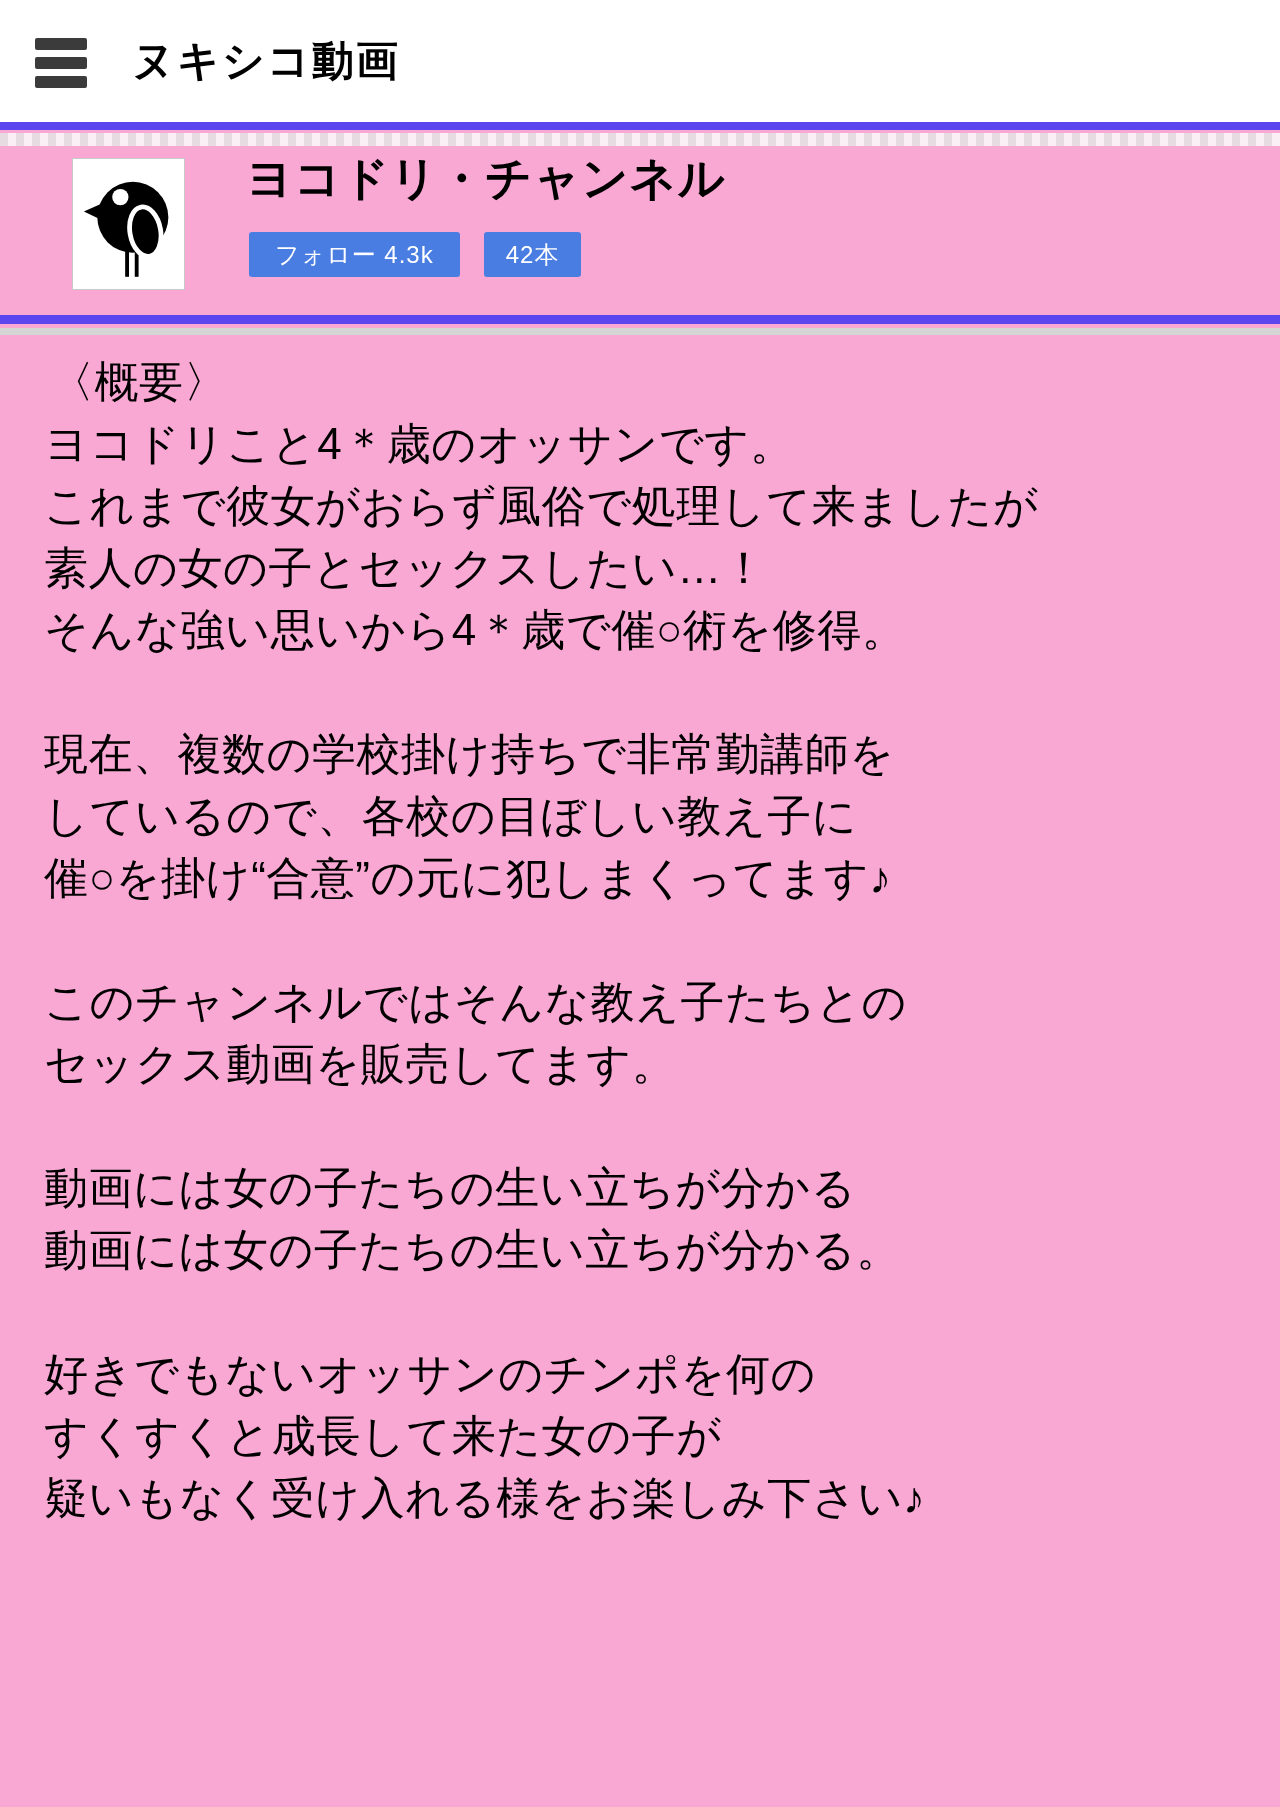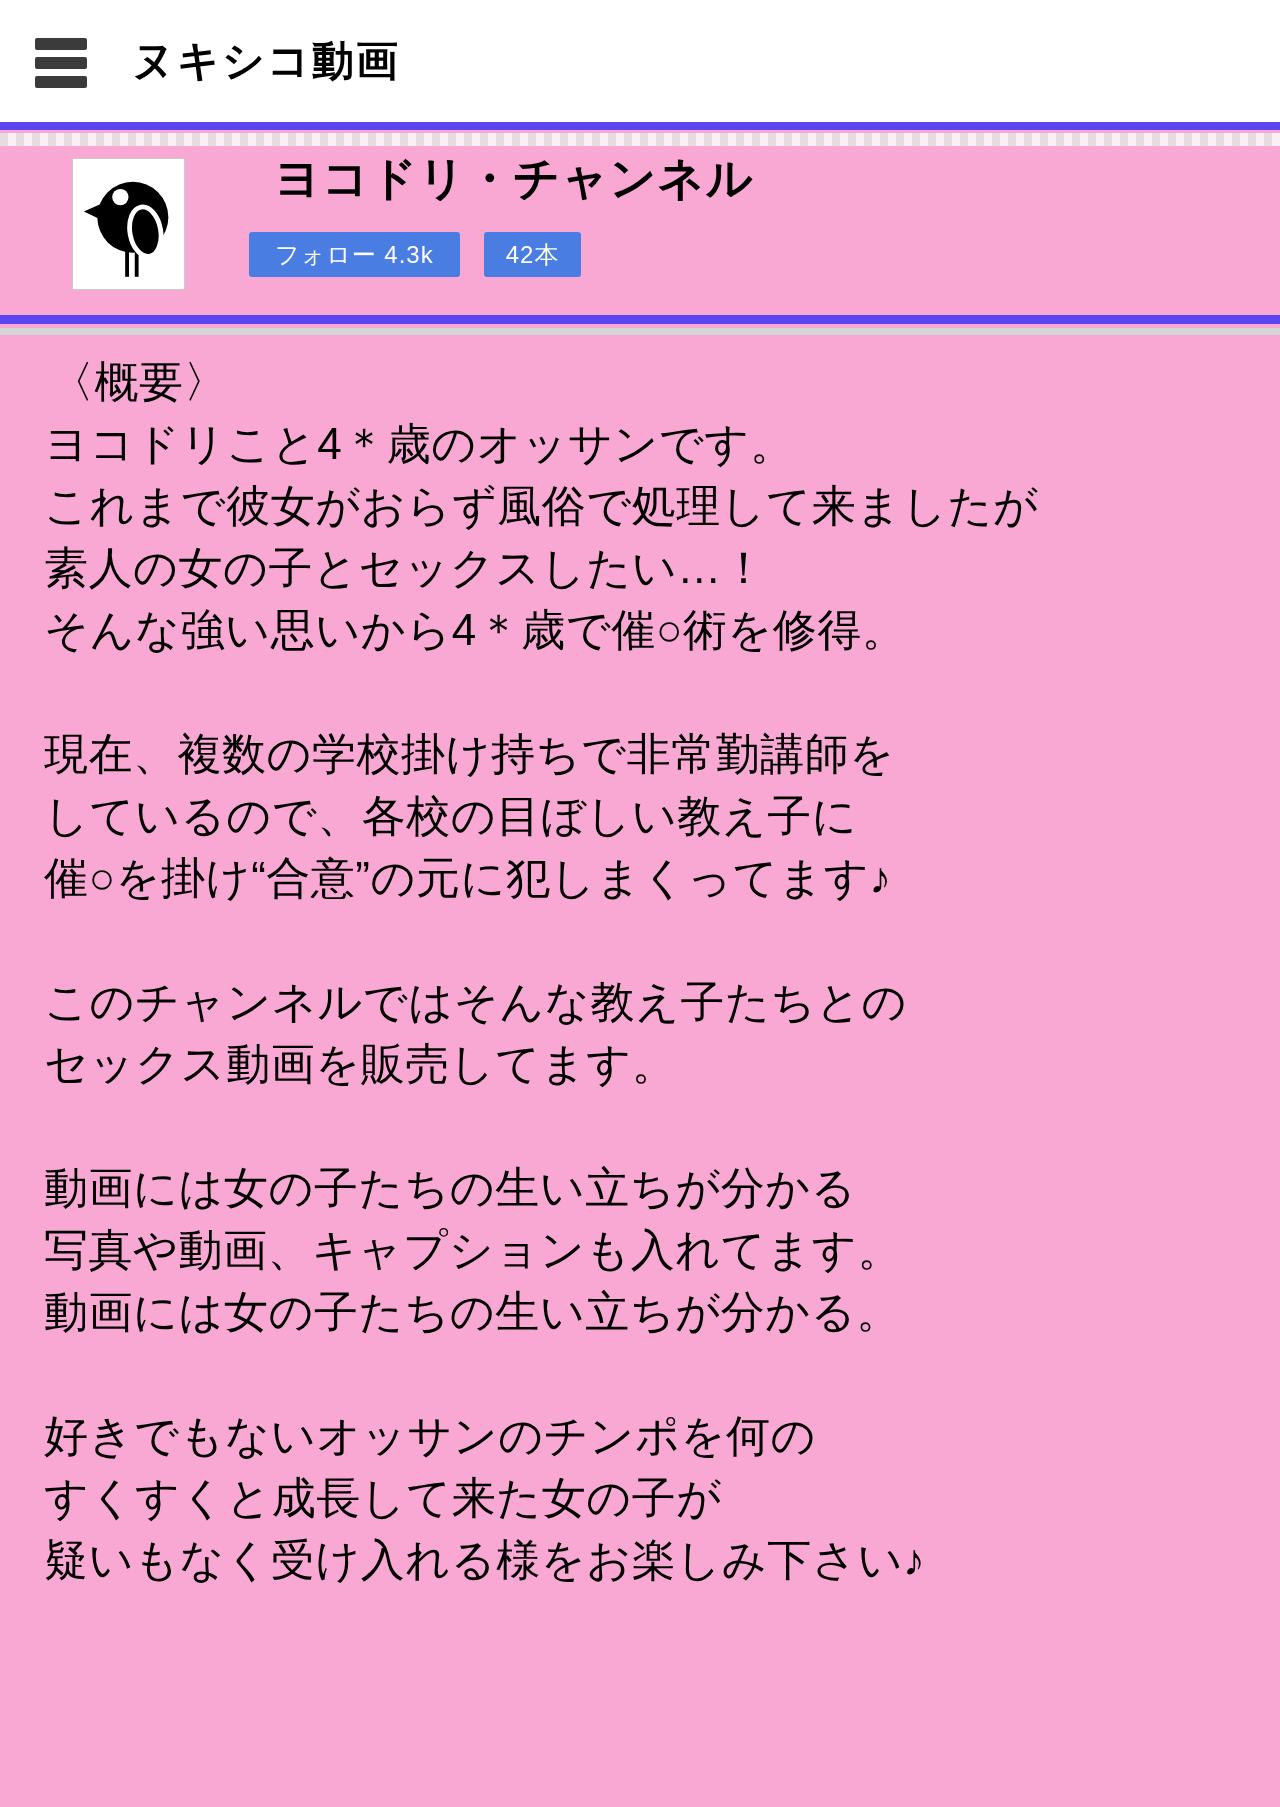--- a/index.html
+++ b/index.html
@@ -45,21 +45,21 @@
   
   .avatar-box {
     position: absolute; left: 72px; top: 158px; width: 113px; height: 132px;
     background: #fff; border: 1px solid #c9c9c9; cursor: pointer;
     display: flex; align-items: center; justify-content: center;
   }
   .avatar-box svg { width: 96px; height: 116px; display: block; }
   .channel-name {
     position: absolute; left: 246px; top: 150px;
     font-size: 46px; font-weight: 700; letter-spacing: 1px; color: #000;
-    line-height: 56px; white-space: nowrap; margin-left: 28px;
+    line-height: 56px; white-space: nowrap;
   }
   .badge-row { position: absolute; left: 249px; top: 232px; display: flex; gap: 24px; }
   .badge {
     display: inline-flex; align-items: center; justify-content: center;
     height: 45px; background: #4a7de2; color: #fff;
     font-size: 24px; letter-spacing: 1px; border-radius: 3px;
     padding: 0 26px; white-space: nowrap; border: none;
   }
   .badge.clickable { cursor: pointer; }
   .badge.count { padding: 0 22px; }
@@ -120,21 +120,20 @@
       <div class="desc-line">そんな強い思いから4＊歳で催○術を修得。</div>
       <div class="desc-line blank"></div>
       <div class="desc-line">現在、複数の学校掛け持ちで非常勤講師を</div>
       <div class="desc-line">しているので、各校の目ぼしい教え子に</div>
       <div class="desc-line">催○を掛け“合意”の元に犯しまくってます♪</div>
       <div class="desc-line blank"></div>
       <div class="desc-line">このチャンネルではそんな教え子たちとの</div>
       <div class="desc-line">セックス動画を販売してます。</div>
       <div class="desc-line blank"></div>
       <div class="desc-line">動画には女の子たちの生い立ちが分かる</div>
-      <div class="desc-line">写真や動画、キャプションも入れてます。</div>
       <div class="desc-line">動画には女の子たちの生い立ちが分かる。</div>
       <div class="desc-line blank"></div>
       <div class="desc-line">好きでもないオッサンのチンポを何の</div>
       <div class="desc-line">すくすくと成長して来た女の子が</div>
       <div class="desc-line">疑いもなく受け入れる様をお楽しみ下さい♪</div>
     </main>
 
 </div>
 
 </body></html>

